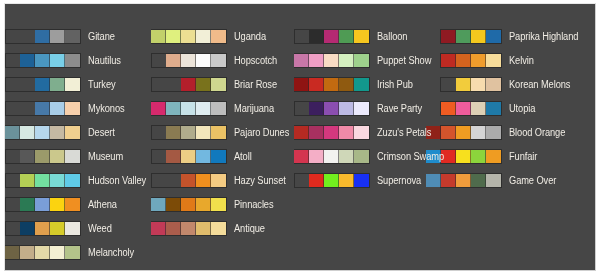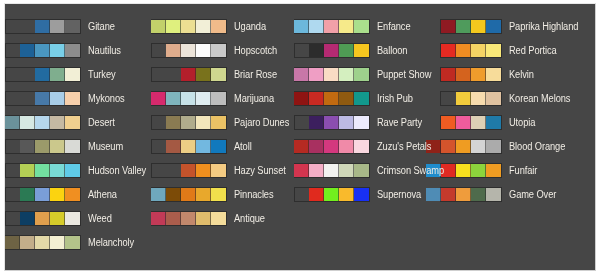--- a/index.html
+++ b/index.html
@@ -35,21 +35,21 @@
     width: 100%;
     height: 100%;
     display: flex;
     flex-direction: row;
     align-items: flex-start;
   }
 
   .palette-column {
     display: flex;
     flex-direction: column;
-    padding-top: 10px;
+    padding-top: 20px;
     box-sizing: border-box;
   }
   .palette-column.col-0 { width: 146px; }
   .palette-column.col-1 { width: 143px; }
   .palette-column.col-2 { width: 146px; }
   .palette-column.col-3 { width: 153px; }
 
   .palette-row {
     height: 24px;
     display: flex;
@@ -269,30 +269,20 @@
             <div class="swatch" style="background-color: rgb(194, 136, 108);"></div>
             <div class="swatch" style="background-color: rgb(224, 188, 108);"></div>
             <div class="swatch" style="background-color: rgb(244, 220, 154);"></div>
           </div>
           <span class="palette-name" style="color: rgb(240, 236, 228);">Antique</span>
         </div>
       </div>
       <div class="palette-column col-2">
         <div class="palette-row">
           <div class="swatch-strip">
-            <div class="swatch" style="background-color: rgb(108, 184, 220);"></div>
-            <div class="swatch" style="background-color: rgb(175, 217, 239);"></div>
-            <div class="swatch" style="background-color: rgb(242, 160, 168);"></div>
-            <div class="swatch" style="background-color: rgb(246, 234, 138);"></div>
-            <div class="swatch" style="background-color: rgb(170, 223, 140);"></div>
-          </div>
-          <span class="palette-name" style="color: rgb(240, 236, 228);">Enfance</span>
-        </div>
-        <div class="palette-row">
-          <div class="swatch-strip">
             <div class="swatch" style="background-color: rgb(44, 44, 44);"></div>
             <div class="swatch" style="background-color: rgb(181, 42, 114);"></div>
             <div class="swatch" style="background-color: rgb(79, 155, 84);"></div>
             <div class="swatch" style="background-color: rgb(246, 198, 31);"></div>
           </div>
           <span class="palette-name" style="color: rgb(240, 236, 228);">Balloon</span>
         </div>
         <div class="palette-row">
           <div class="swatch-strip">
             <div class="swatch" style="background-color: rgb(200, 119, 168);"></div>
@@ -357,29 +347,20 @@
           <div class="swatch-strip">
             <div class="swatch" style="background-color: rgb(143, 26, 34);"></div>
             <div class="swatch" style="background-color: rgb(79, 155, 92);"></div>
             <div class="swatch" style="background-color: rgb(244, 200, 30);"></div>
             <div class="swatch" style="background-color: rgb(31, 106, 168);"></div>
           </div>
           <span class="palette-name" style="color: rgb(240, 236, 228);">Paprika Highland</span>
         </div>
         <div class="palette-row">
           <div class="swatch-strip">
-            <div class="swatch" style="background-color: rgb(229, 42, 34);"></div>
-            <div class="swatch" style="background-color: rgb(239, 140, 34);"></div>
-            <div class="swatch" style="background-color: rgb(244, 211, 100);"></div>
-            <div class="swatch" style="background-color: rgb(249, 232, 120);"></div>
-          </div>
-          <span class="palette-name" style="color: rgb(240, 236, 228);">Red Portica</span>
-        </div>
-        <div class="palette-row">
-          <div class="swatch-strip">
             <div class="swatch" style="background-color: rgb(191, 42, 34);"></div>
             <div class="swatch" style="background-color: rgb(212, 99, 30);"></div>
             <div class="swatch" style="background-color: rgb(239, 156, 44);"></div>
             <div class="swatch" style="background-color: rgb(247, 220, 154);"></div>
           </div>
           <span class="palette-name" style="color: rgb(240, 236, 228);">Kelvin</span>
         </div>
         <div class="palette-row">
           <div class="swatch-strip">
             <div class="swatch" style="background-color: rgb(242, 204, 60);"></div>

